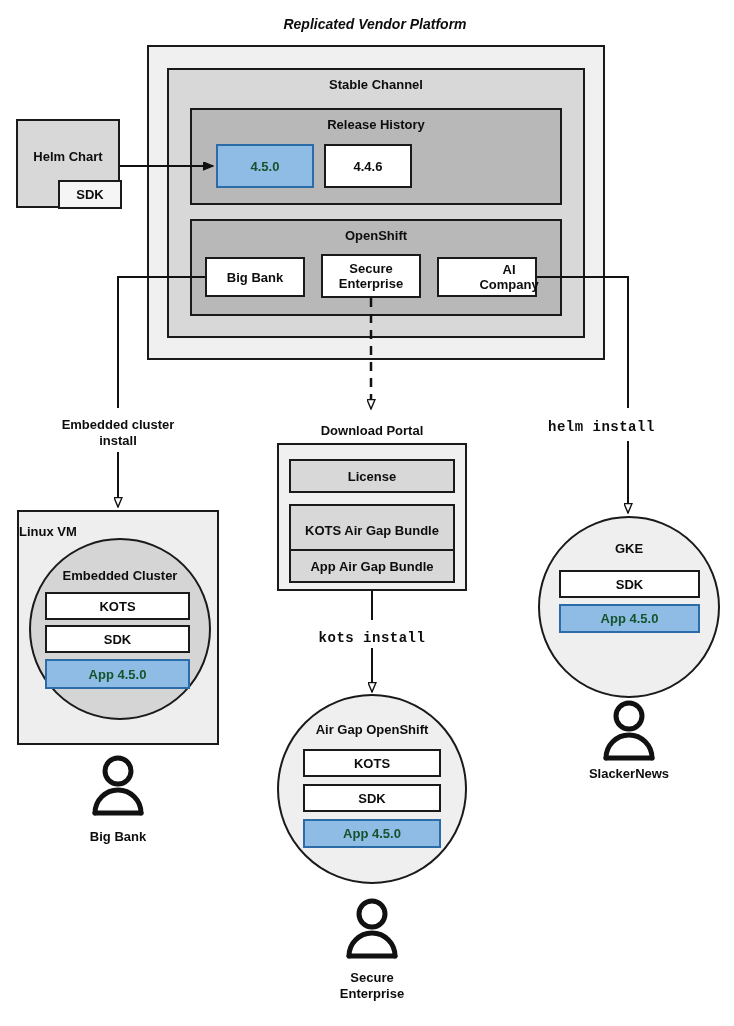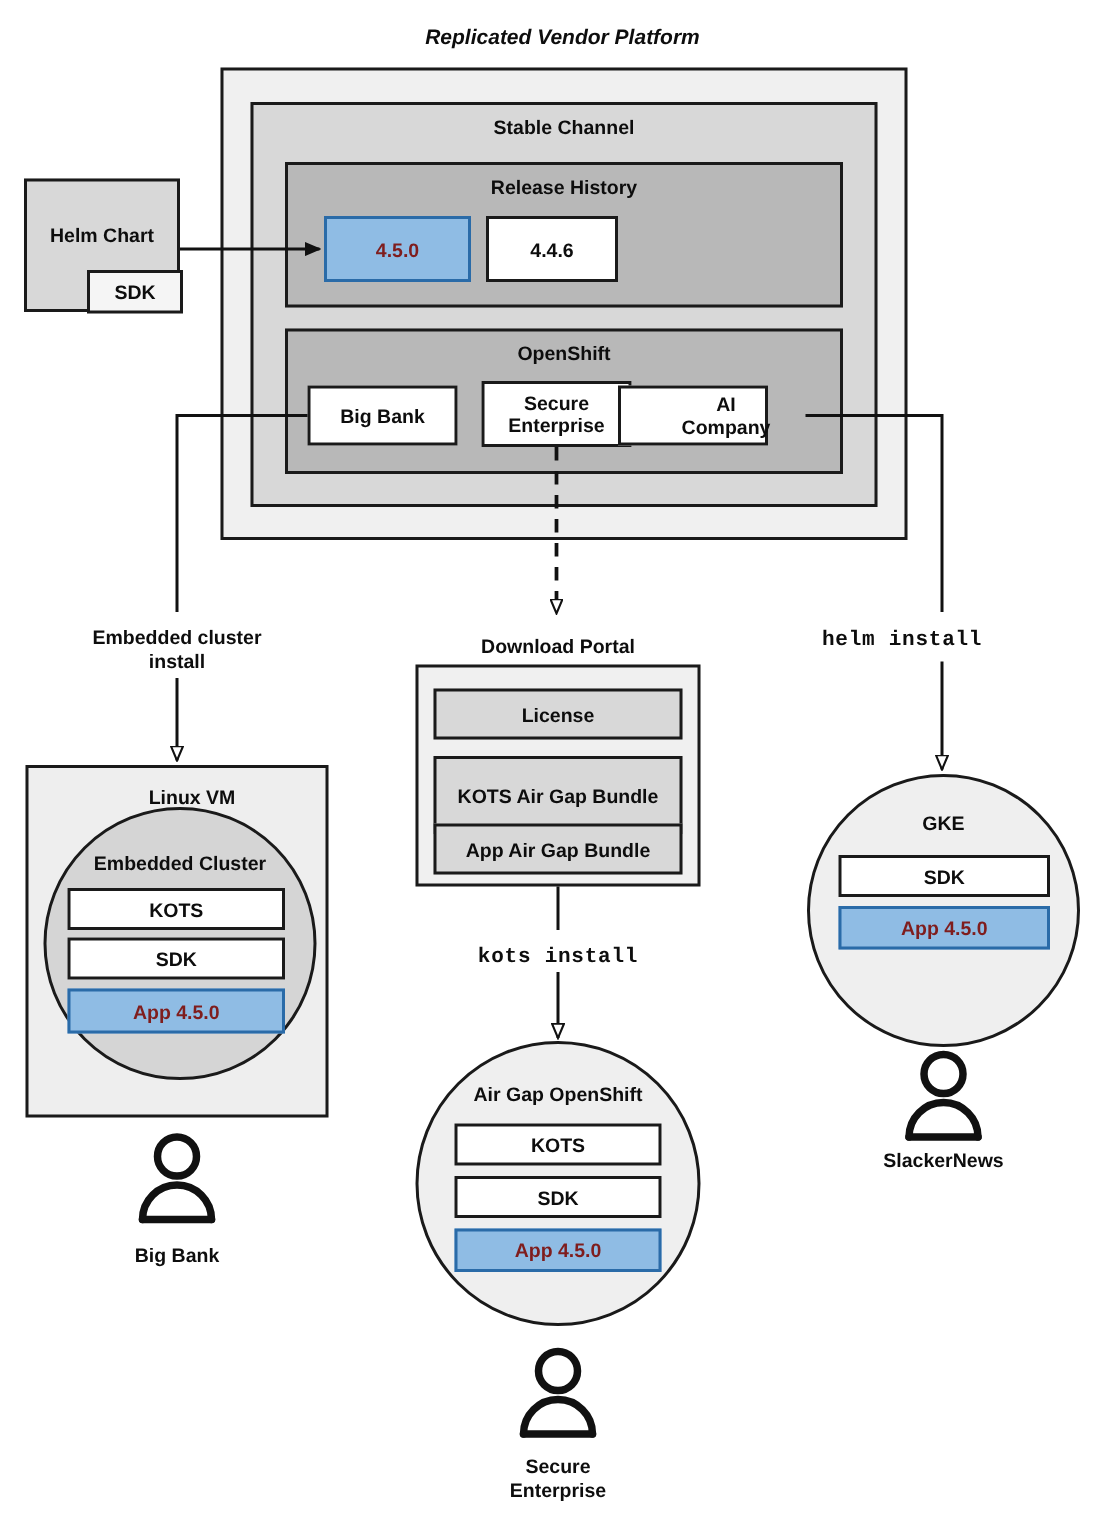--- a/index.html
+++ b/index.html
@@ -27,21 +27,21 @@
     background:#ffffff;border:2px solid #1a1a1a;
     display:flex;align-items:center;justify-content:center;text-align:center;
     font-weight:bold;font-size:13px;line-height:15px;
   }
   .node-gray{
     background:#d8d8d8;border:2px solid #1a1a1a;
     display:flex;align-items:center;justify-content:center;text-align:center;
     font-weight:bold;font-size:13px;line-height:15px;
   }
   .node-blue{
-    background:#8fbce4;border:2px solid #2a6ba8;color:#7f1d1d;
+    background:#8fbce4;border:2px solid #2a6ba8;color:#14532d;
     display:flex;align-items:center;justify-content:center;text-align:center;
     font-weight:bold;font-size:13px;line-height:15px;
   }
 
   .circle{border-radius:50%;border:2px solid #1a1a1a;}
   .circle-gray{background:#d5d5d5;}
   .circle-light{background:#efefef;}
 
   svg.ov{position:absolute;left:0;top:0;width:734px;height:1026px;pointer-events:none;}
   .person{position:absolute;}
@@ -63,40 +63,40 @@
 </div>
 <div class="abs node-blue" style="left:216px;top:144px;width:98px;height:44px;">4.5.0</div>
 <div class="abs node" style="left:324px;top:144px;width:88px;height:44px;">4.4.6</div>
 
 <div class="abs box-inner" style="left:190px;top:219px;width:372px;height:97px;">
   <div class="container-title">OpenShift</div>
 </div>
 <div class="abs node" style="left:205px;top:257px;width:100px;height:40px;">Big Bank</div>
 <div class="abs node" style="left:321px;top:254px;width:100px;height:44px;white-space:pre-line;">Secure
 Enterprise</div>
-<div class="abs node" style="left:412px;top:257px;width:100px;height:40px;padding-left:44px;">AI Company</div>
+<div class="abs node" style="left:437px;top:257px;width:100px;height:40px;padding-left:44px;">AI Company</div>
 
 <div class="abs" style="left:16px;top:119px;width:104px;height:89px;background:#d8d8d8;border:2px solid #1a1a1a;">
   <div class="abs" style="left:0;right:0;top:28px;text-align:center;font-weight:bold;font-size:13px;">Helm Chart</div>
 </div>
 <div class="abs node" style="left:58px;top:180px;width:64px;height:29px;background:#f5f5f5;">SDK</div>
 
 <div class="cap" style="left:48px;top:417px;width:140px;">
   <span>Embedded cluster</span><br>
   <span>install</span>
 </div>
 
 <div class="lbl" style="left:282px;top:423px;width:180px;">Download Portal</div>
 
 <div class="mono" style="position:absolute;left:282px;top:630px;width:180px;text-align:center;">kots install</div>
 
 <div class="mono" style="position:absolute;left:548px;top:419px;width:160px;text-align:left;">helm install</div>
 
 <div class="abs" style="left:17px;top:510px;width:202px;height:235px;background:#eeeeee;border:2px solid #1a1a1a;">
-  <div class="abs" style="left:0;right:0;top:12px;text-align:center;font-weight:bold;font-size:13px;margin-left:20px;">Linux VM</div>
+  <div class="abs" style="left:0;right:0;top:12px;text-align:left;font-weight:bold;font-size:13px;">Linux VM</div>
 </div>
 <div class="abs circle circle-gray" style="left:29px;top:538px;width:182px;height:182px;"></div>
 <div class="abs" style="left:29px;top:568px;width:182px;text-align:center;font-weight:bold;font-size:13px;">Embedded Cluster</div>
 <div class="abs node" style="left:45px;top:592px;width:145px;height:28px;">KOTS</div>
 <div class="abs node" style="left:45px;top:625px;width:145px;height:28px;">SDK</div>
 <div class="abs node-blue" style="left:45px;top:659px;width:145px;height:30px;">App 4.5.0</div>
 
 <div class="abs" style="left:277px;top:443px;width:190px;height:148px;background:#f0f0f0;border:2px solid #1a1a1a;"></div>
 <div class="abs node-gray" style="left:289px;top:459px;width:166px;height:34px;">License</div>
 <div class="abs node-gray" style="left:289px;top:504px;width:166px;height:52px;">KOTS Air Gap Bundle</div>

